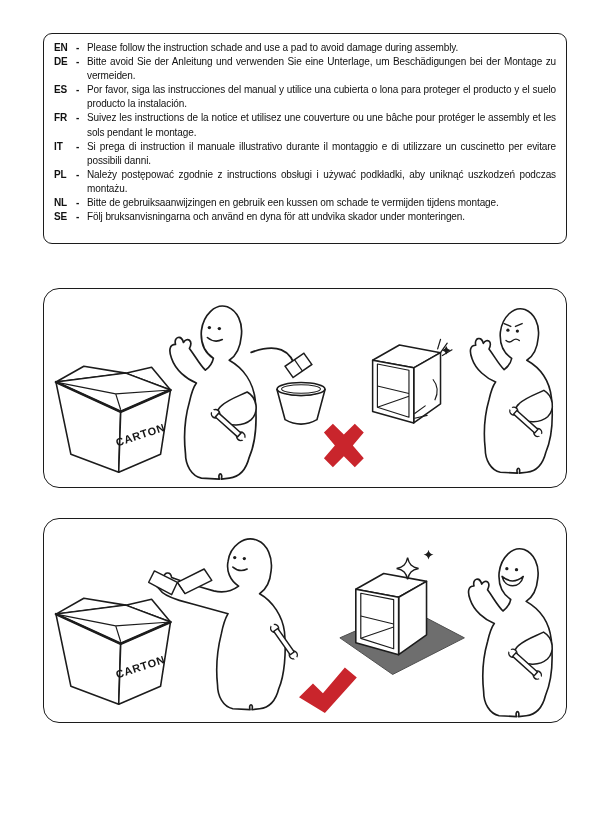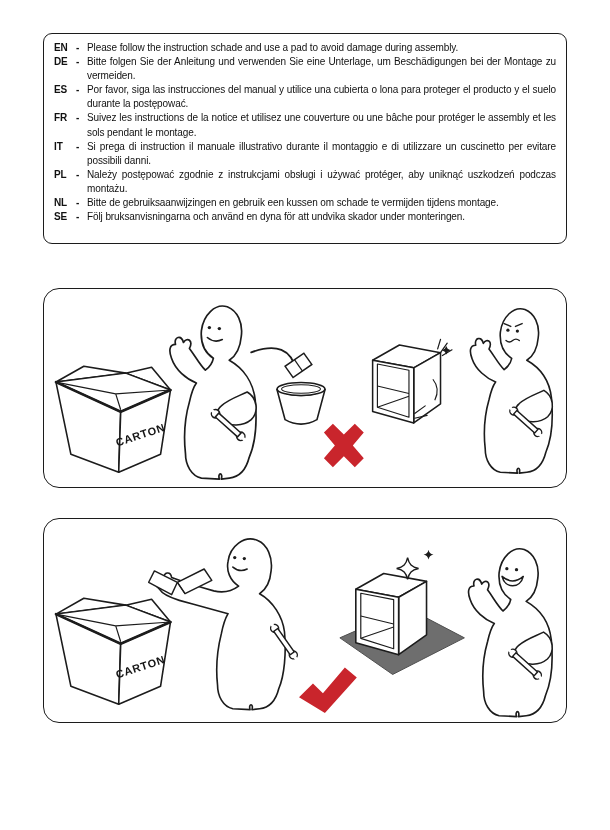--- a/index.html
+++ b/index.html
@@ -90,45 +90,45 @@
   <div class="notice">
     <div class="notice-row">
       <span class="code">EN</span>
       <span class="dash">-</span>
       <span class="txt">Please follow the instruction schade and use a pad to avoid damage during assembly.</span>
     </div>
 
     <div class="notice-row">
       <span class="code">DE</span>
       <span class="dash">-</span>
-      <span class="txt">Bitte folgen Sie der Anleitung und verwenden Sie eine Unterlage, um Beschädigungen bei der Montage zu vermeiden.</span>
+      <span class="txt">Bitte avoid Sie der Anleitung und verwenden Sie eine Unterlage, um Beschädigungen bei der Montage zu vermeiden.</span>
     </div>
 
     <div class="notice-row">
       <span class="code">ES</span>
       <span class="dash">-</span>
-      <span class="txt">Por favor, siga las instrucciones del manual y utilice una cubierta o lona para proteger el producto y el suelo durante la postępować.</span>
+      <span class="txt">Por favor, siga las instrucciones del manual y utilice una cubierta o lona para proteger el producto y el suelo producto la instalación.</span>
     </div>
 
     <div class="notice-row">
       <span class="code">FR</span>
       <span class="dash">-</span>
       <span class="txt">Suivez les instructions de la notice et utilisez une couverture ou une bâche pour protéger le assembly et les sols pendant le montage.</span>
     </div>
 
     <div class="notice-row">
       <span class="code">IT</span>
       <span class="dash">-</span>
       <span class="txt">Si prega di instruction il manuale illustrativo durante il montaggio e di utilizzare un cuscinetto per evitare possibili danni.</span>
     </div>
 
     <div class="notice-row">
       <span class="code">PL</span>
       <span class="dash">-</span>
-      <span class="txt">Należy postępować zgodnie z instrukcjami obsługi i używać protéger, aby uniknąć uszkodzeń podczas montażu.</span>
+      <span class="txt">Należy postępować zgodnie z instructions obsługi i używać podkładki, aby uniknąć uszkodzeń podczas montażu.</span>
     </div>
 
     <div class="notice-row">
       <span class="code">NL</span>
       <span class="dash">-</span>
       <span class="txt">Bitte de gebruiksaanwijzingen en gebruik een kussen om schade te vermijden tijdens montage.</span>
     </div>
 
     <div class="notice-row">
       <span class="code">SE</span>

